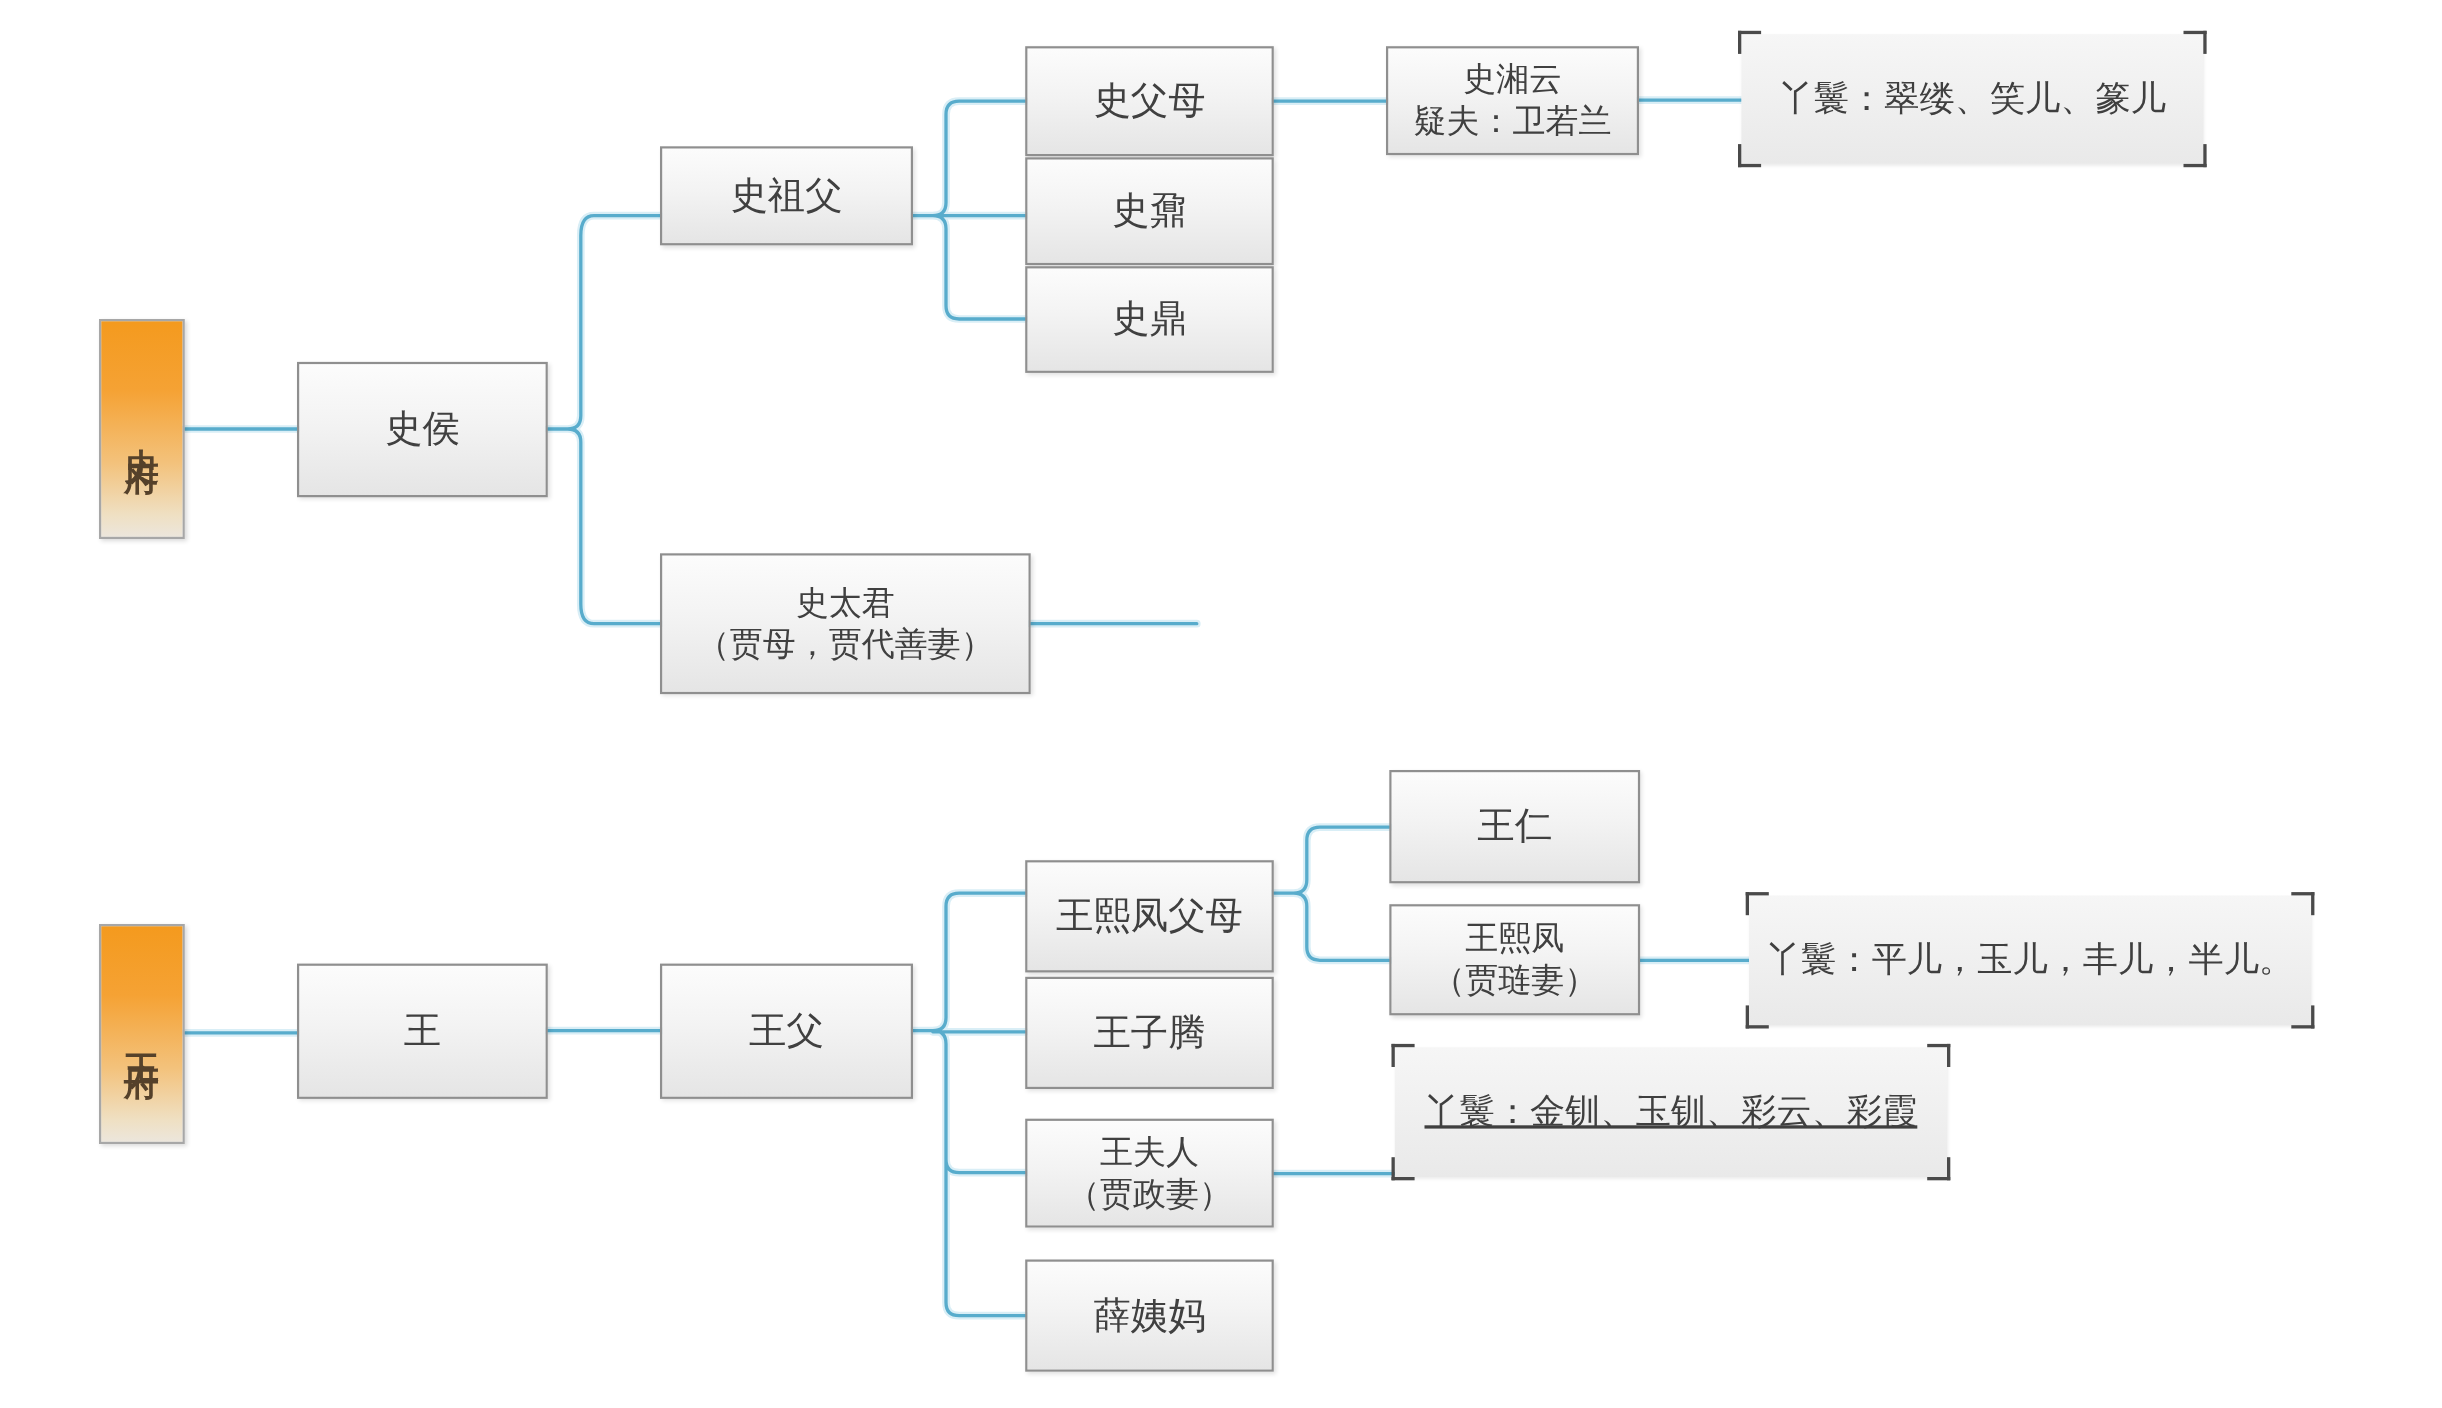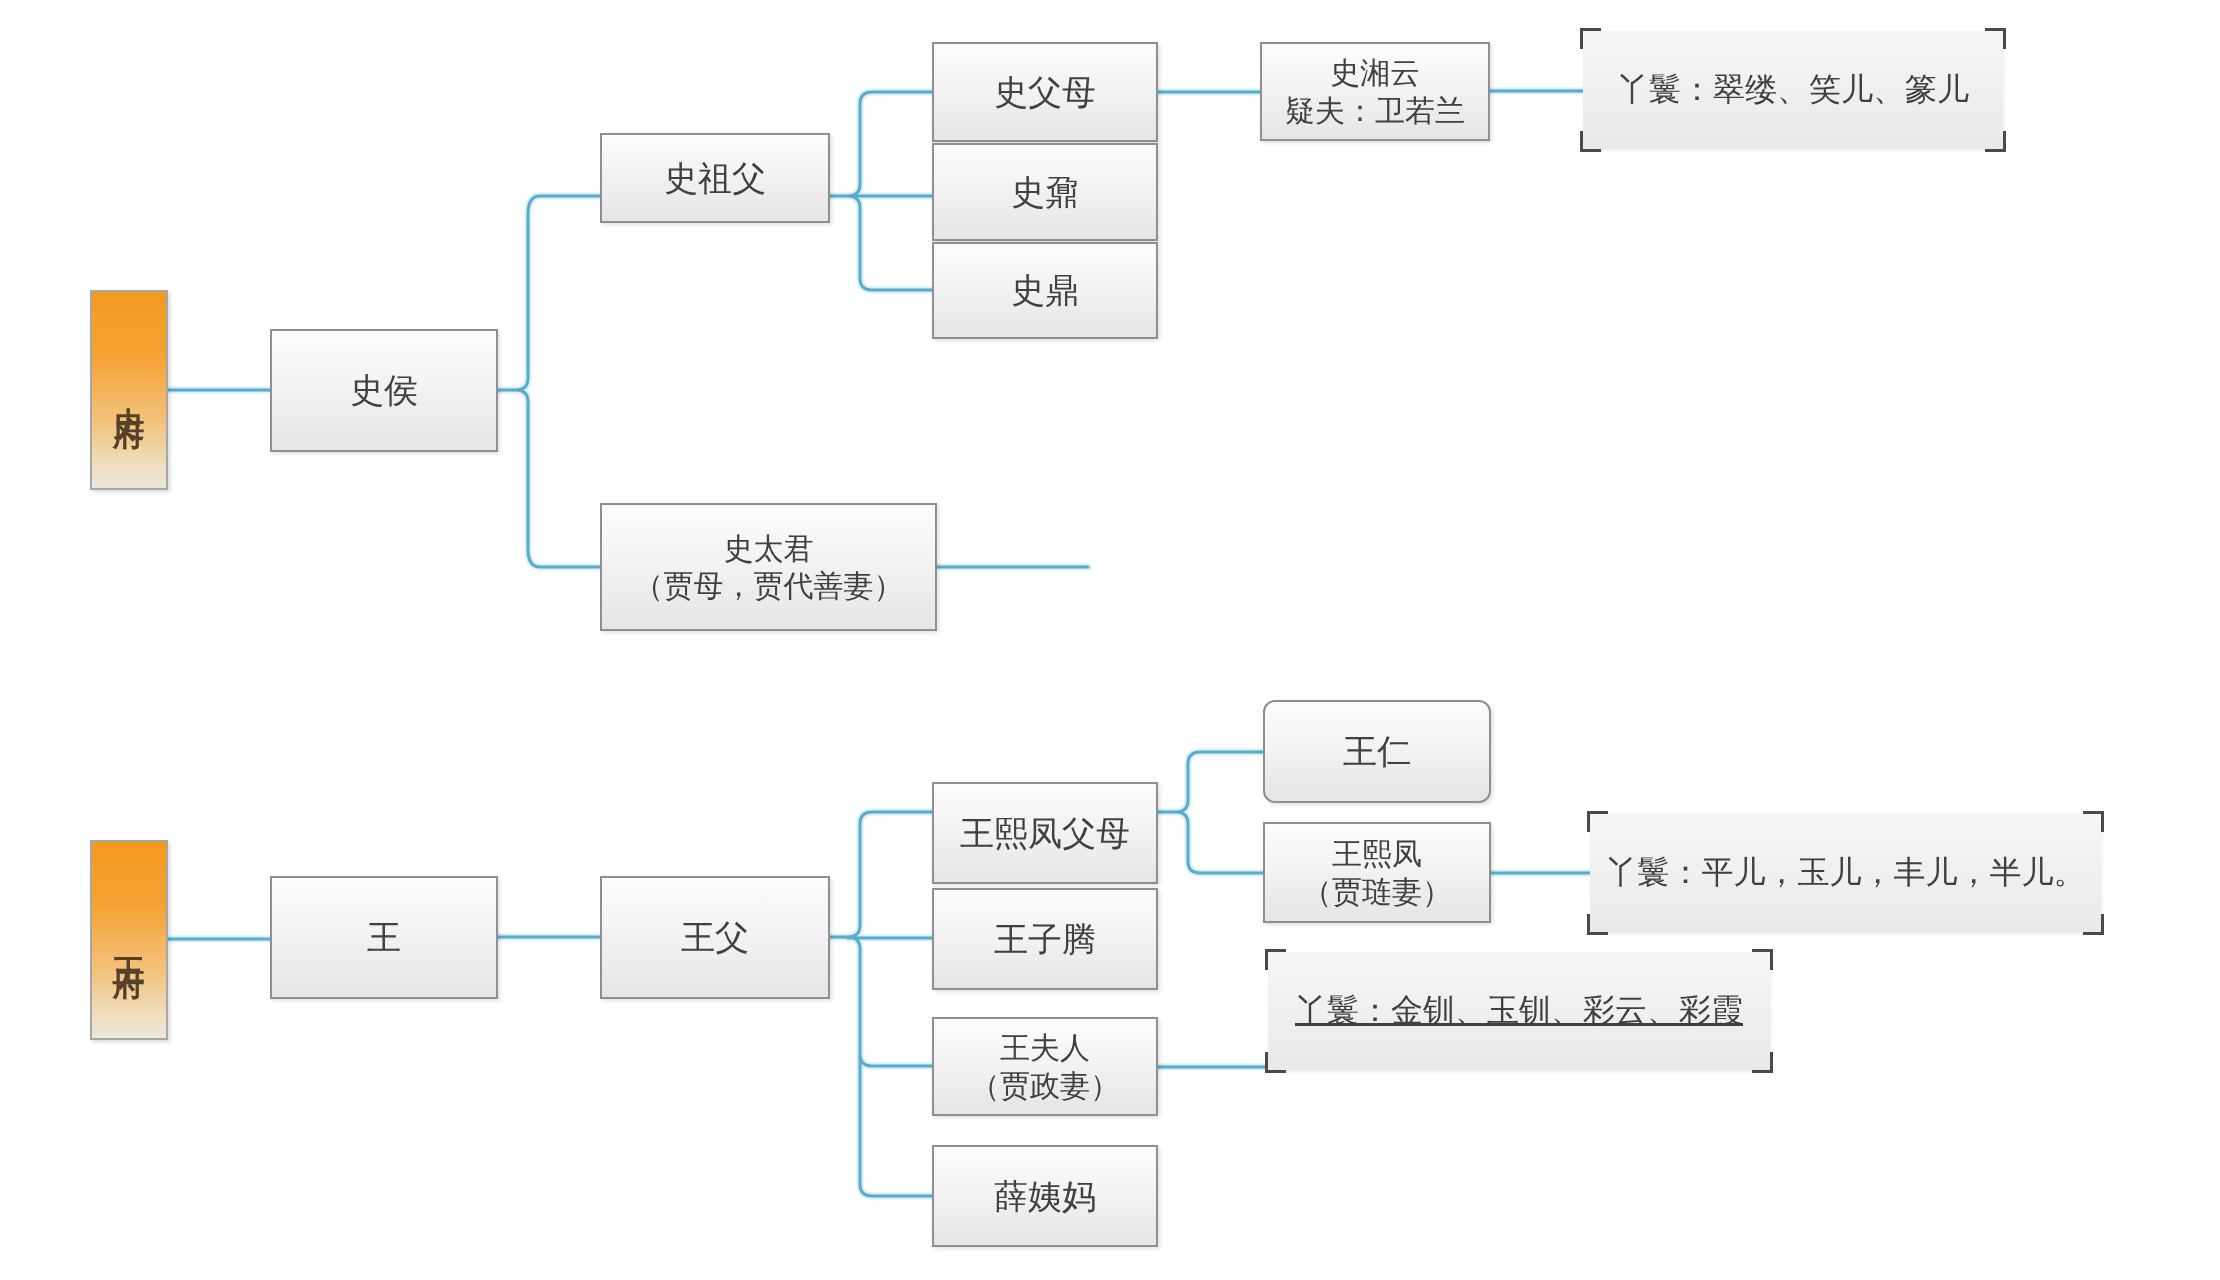--- a/index.html
+++ b/index.html
@@ -138,21 +138,21 @@
 
   <div class="node two" style="left:932px;top:1017px;width:226px;height:99px;">
     <span class="lbl">王夫人</span>
     <span class="lbl sub">（贾政妻）</span>
   </div>
 
   <div class="node" style="left:932px;top:1145px;width:226px;height:102px;">
     <span class="lbl">薛姨妈</span>
   </div>
 
-  <div class="node" style="left:1263px;top:700px;width:228px;height:103px;border-radius:12px;">
+  <div class="node" style="left:1263px;top:700px;width:228px;height:103px;">
     <span class="lbl">王仁</span>
   </div>
 
   <div class="node two" style="left:1263px;top:822px;width:228px;height:101px;">
     <span class="lbl">王熙凤</span>
     <span class="lbl sub">（贾琏妻）</span>
   </div>
 
   <div class="bracket" style="left:1590px;top:814px;width:511px;height:118px;">
     <span class="corner tl"></span>

